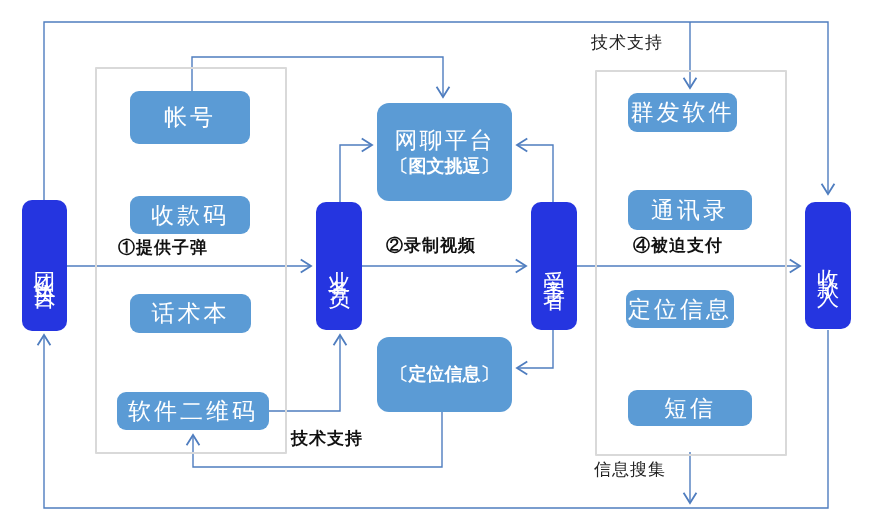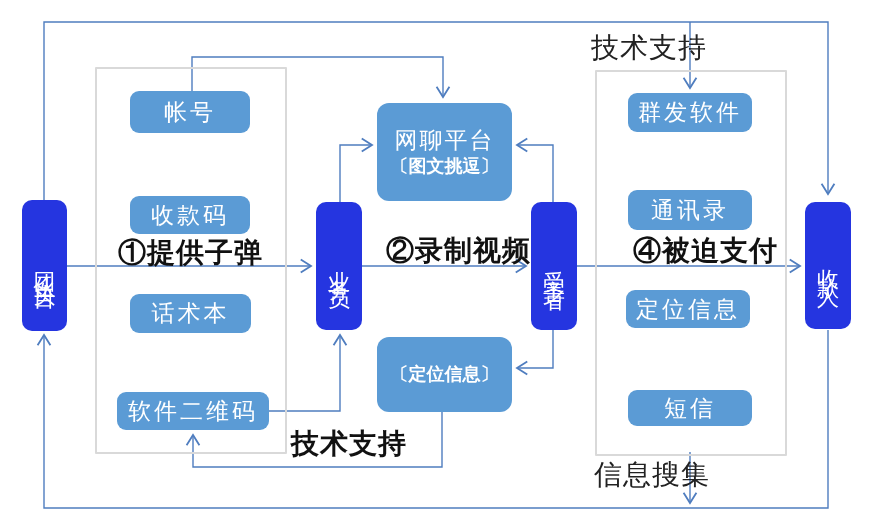--- a/index.html
+++ b/index.html
@@ -23,21 +23,21 @@
     font-size:23px;letter-spacing:3px;white-space:nowrap;
   }
   .platform{
     position:absolute;background:#5b9bd5;color:#ffffff;border-radius:12px;
     display:flex;flex-direction:column;align-items:center;justify-content:center;
     line-height:1.25;
   }
   .platform .t1{font-size:23px;letter-spacing:2px;}
   .platform .t2{font-size:18px;letter-spacing:0px;font-weight:bold;}
   .lbl{
-    position:absolute;color:#111111;font-size:28px;font-weight:bold;
+    position:absolute;color:#111111;font-size:17px;font-weight:bold;
     letter-spacing:1px;white-space:nowrap;line-height:1;
   }
   .lbl.plain{font-weight:normal;color:#222222;}
   svg.wires{position:absolute;left:0;top:0;width:873px;height:530px;}
 </style>
 </head>
 <body>
 
 <div id="canvas">
 
@@ -65,28 +65,28 @@
   </svg>
 
   <div class="frame" style="left:95px;top:67px;width:188px;height:383px;"></div>
   <div class="frame" style="left:595px;top:70px;width:188px;height:382px;"></div>
 
   <div class="vnode tight" style="left:22px;top:200px;width:45px;height:131px;">团伙头目</div>
   <div class="vnode" style="left:316px;top:202px;width:46px;height:128px;">业务员</div>
   <div class="vnode" style="left:531px;top:202px;width:46px;height:128px;">受害者</div>
   <div class="vnode" style="left:805px;top:202px;width:46px;height:127px;">收款人</div>
 
-  <div class="item" style="left:130px;top:91px;width:120px;height:42px;">帐号</div>
+  <div class="item" style="left:130px;top:91px;width:120px;height:53px;">帐号</div>
   <div class="item" style="left:130px;top:196px;width:120px;height:38px;text-align:center;">收款码</div>
   <div class="item" style="left:130px;top:294px;width:121px;height:39px;text-align:right;">话术本</div>
   <div class="item" style="left:117px;top:392px;width:152px;height:38px;">软件二维码</div>
 
-  <div class="item" style="left:628px;top:93px;width:124px;height:39px;">群发软件</div>
+  <div class="item" style="left:628px;top:93px;width:109px;height:39px;">群发软件</div>
   <div class="item" style="left:628px;top:190px;width:124px;height:40px;">通讯录</div>
-  <div class="item" style="left:626px;top:290px;width:124px;height:38px;">定位信息</div>
+  <div class="item" style="left:626px;top:290px;width:108px;height:38px;">定位信息</div>
   <div class="item" style="left:628px;top:390px;width:124px;height:36px;">短信</div>
 
   <div class="platform" style="left:377px;top:103px;width:135px;height:98px;">
     <span class="t1">网聊平台</span>
     <span class="t2">〔图文挑逗〕</span>
   </div>
   <div class="platform" style="left:377px;top:337px;width:135px;height:75px;">
     <span class="t2">〔定位信息〕</span>
   </div>
 

